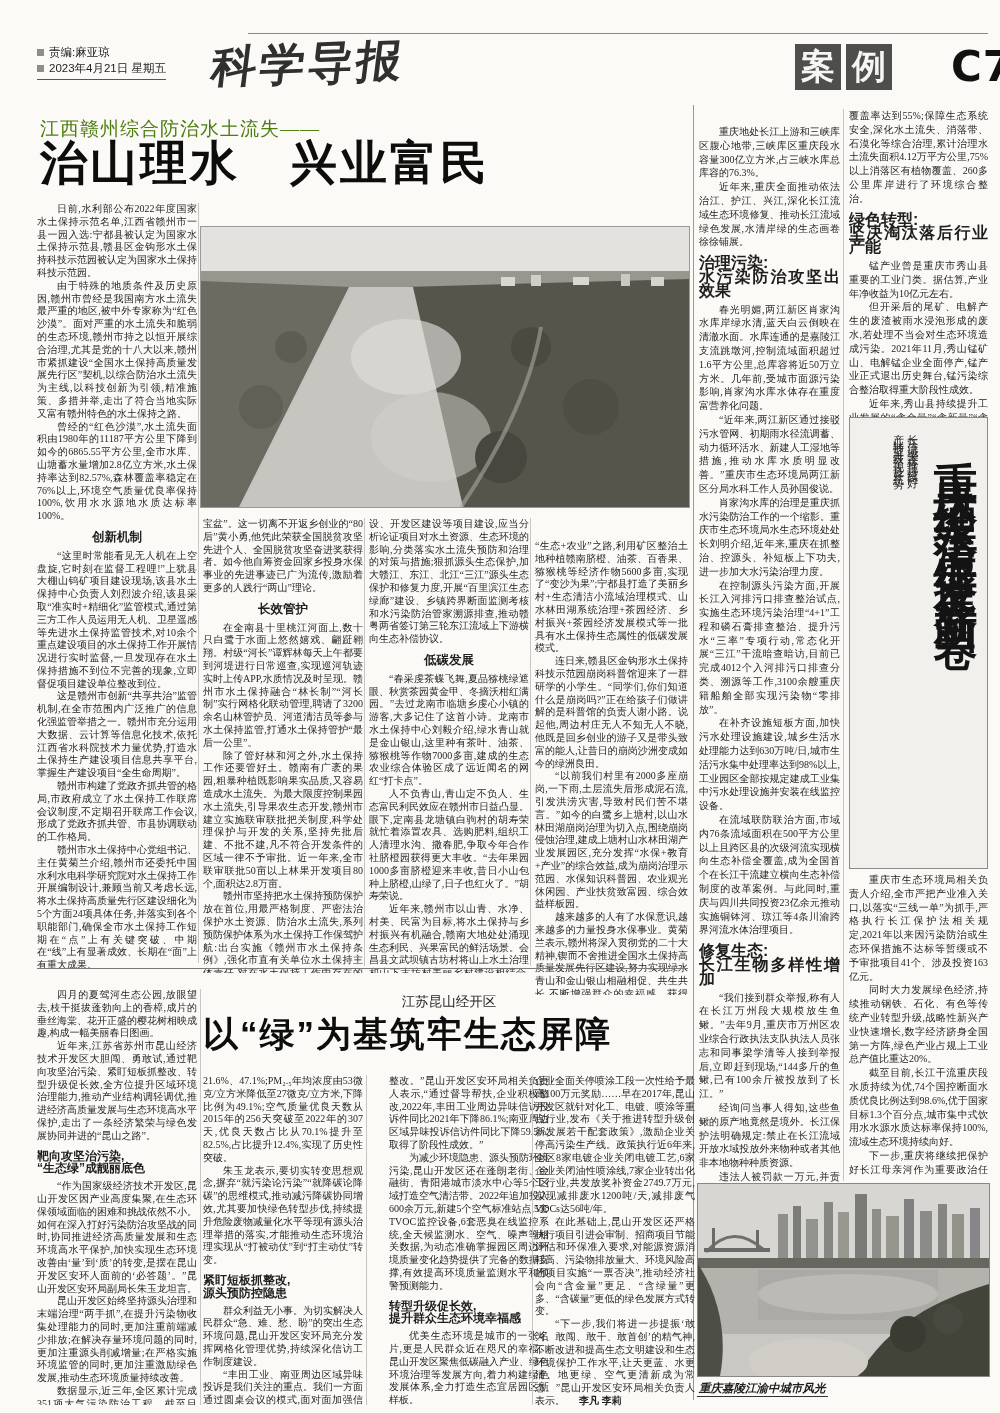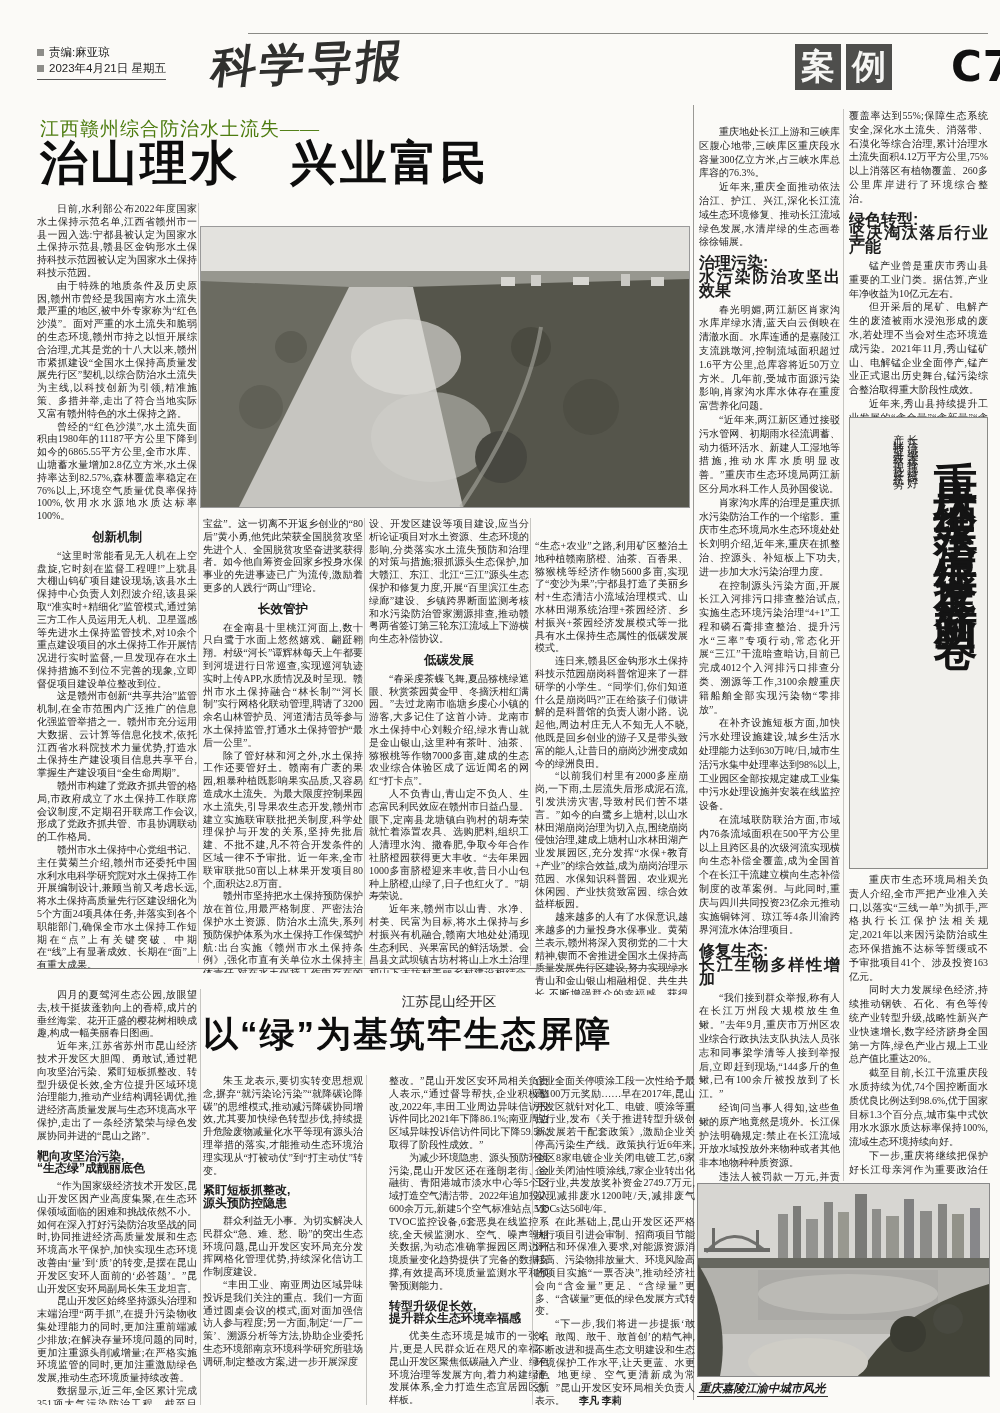--- a/index.html
+++ b/index.html
@@ -233,20 +233,21 @@
     <div class="ks-c1 bodycol">
         <p class="para">四月的夏驾河生态公园,放眼望去,枝干挺拔蓬勃向上的香樟,成片的垂丝海棠、花开正盛的樱花树相映成趣,构成一幅美丽春日图画。</p>
         <p class="para">近年来,江苏省苏州市昆山经济技术开发区大胆闯、勇敢试,通过靶向攻坚治污染、紧盯短板抓整改、转型升级促长效,全方位提升区域环境治理能力,推动产业结构调轻调优,推进经济高质量发展与生态环境高水平保护,走出了一条经济繁荣与绿色发展协同并进的“昆山之路”。</p>
         <div class="sub">靶向攻坚治污染,
 “生态绿”成靓丽底色</div>
         <p class="para">“作为国家级经济技术开发区,昆山开发区因产业高度集聚,在生态环保领域面临的困难和挑战依然不小。如何在深入打好污染防治攻坚战的同时,协同推进经济高质量发展和生态环境高水平保护,加快实现生态环境改善由‘量’到‘质’的转变,是摆在昆山开发区安环人面前的‘必答题’。”昆山开发区安环局副局长朱玉龙坦言。</p>
         <p class="para">昆山开发区始终坚持源头治理和末端治理“两手抓”,在提升污染物收集处理能力的同时,更加注重前端减少排放;在解决存量环境问题的同时,更加注重源头削减增量;在严格实施环境监管的同时,更加注重激励绿色发展,推动生态环境质量持续改善。</p>
         <p class="para">数据显示,近三年,全区累计完成351项大气污染防治工程。截至目前,SO₂、NO₂、PM₁₀年均浓度大幅下降,对比2015年,下降比例分别为60.9%、</p>
       </div>
     <div class="ks-c2 bodycol">
+        <p class="cont">21.6%、47.1%;PM₂.₅年均浓度由53微克/立方米降低至27微克/立方米,下降比例为49.1%;空气质量优良天数从2015年的256天突破至2022年的307天,优良天数占比从70.1%提升至82.5%,占比提升12.4%,实现了历史性突破。</p>
         <p class="para">朱玉龙表示,要切实转变思想观念,摒弃“就污染论污染”“就降碳论降碳”的思维模式,推动减污降碳协同增效,尤其要加快绿色转型步伐,持续提升危险废物减量化水平等现有源头治理举措的落实,才能推动生态环境治理实现从“打被动仗”到“打主动仗”转变。</p>
         <div class="sub">紧盯短板抓整改,
 源头预防控隐患</div>
         <p class="para">群众利益无小事。为切实解决人民群众“急、难、愁、盼”的突出生态环境问题,昆山开发区安环局充分发挥网格化管理优势,持续深化信访工作制度建设。</p>
         <p class="para">“丰田工业、南亚周边区域异味投诉是我们关注的重点。我们一方面通过圆桌会议的模式,面对面加强信访人参与程度;另一方面,制定‘一厂一策’、溯源分析等方法,协助企业委托生态环境部南京环境科学研究所驻场调研,制定整改方案,进一步开展深度</p>
       </div>
     <div class="ks-c3 bodycol">
         <p class="cont">整改。”昆山开发区安环局相关负责人表示,“通过督导帮扶,企业积极整改,2022年,丰田工业周边异味信访投诉件同比2021年下降86.1%;南亚周边区域异味投诉信访件同比下降59.5%,取得了阶段性成效。”</p>
         <p class="para">为减少环境隐患、源头预防环境污染,昆山开发区还在蓬朗老街、金融街、青阳港城市淡水中心等5个区域打造空气清洁带。2022年追加投入600余万元,新建5个空气标准站点,5套TVOC监控设备,6套恶臭在线监控系统,全天候监测水、空气、噪声等相关数据,为动态准确掌握园区周边环境质量变化趋势提供了完备的数据支撑,有效提高环境质量监测水平和预警预测能力。</p>
         <div class="sub">转型升级促长效,

